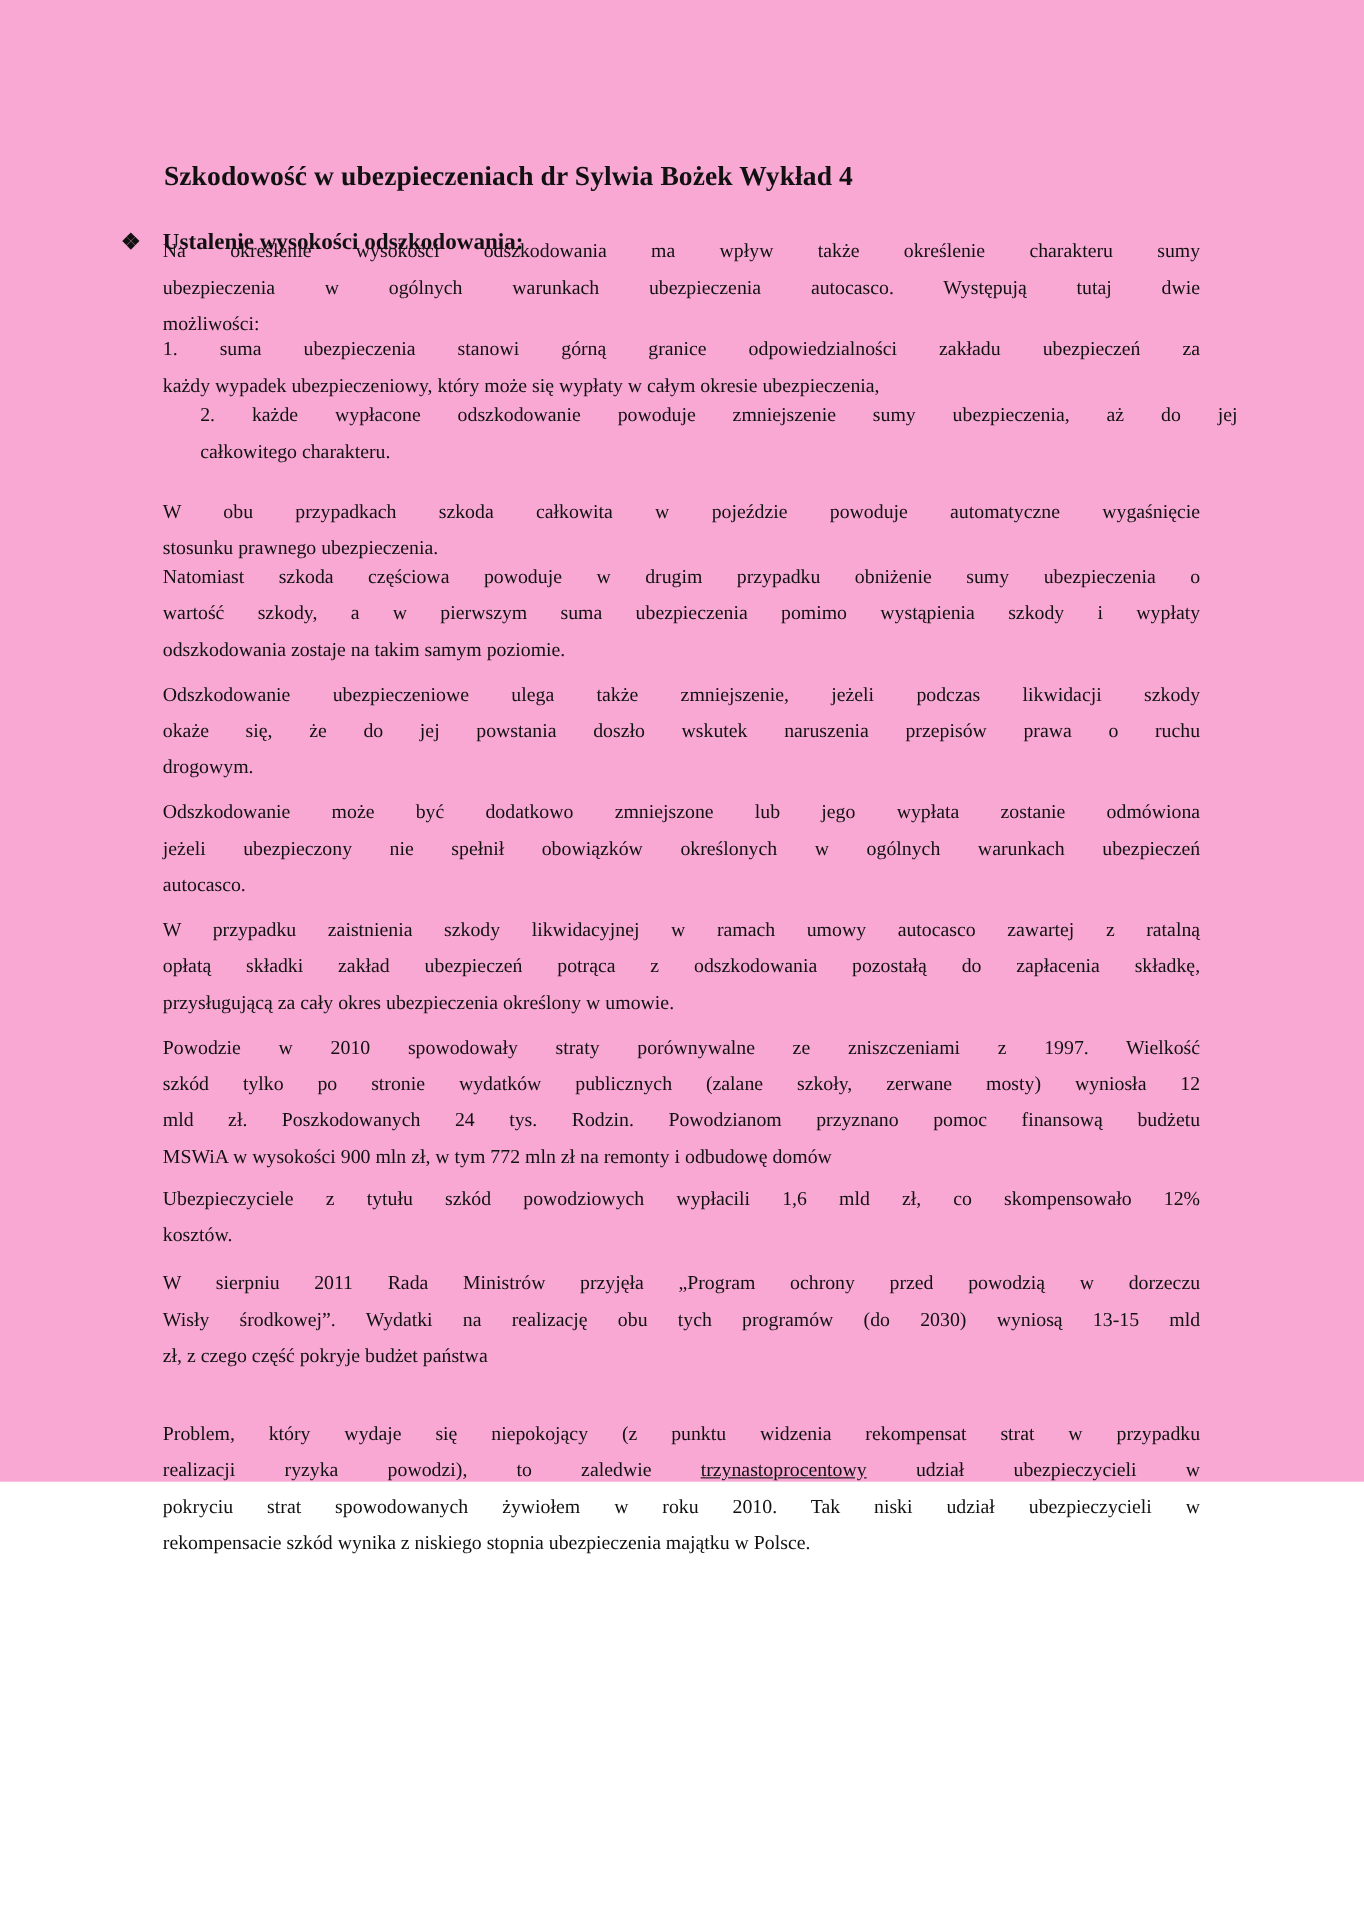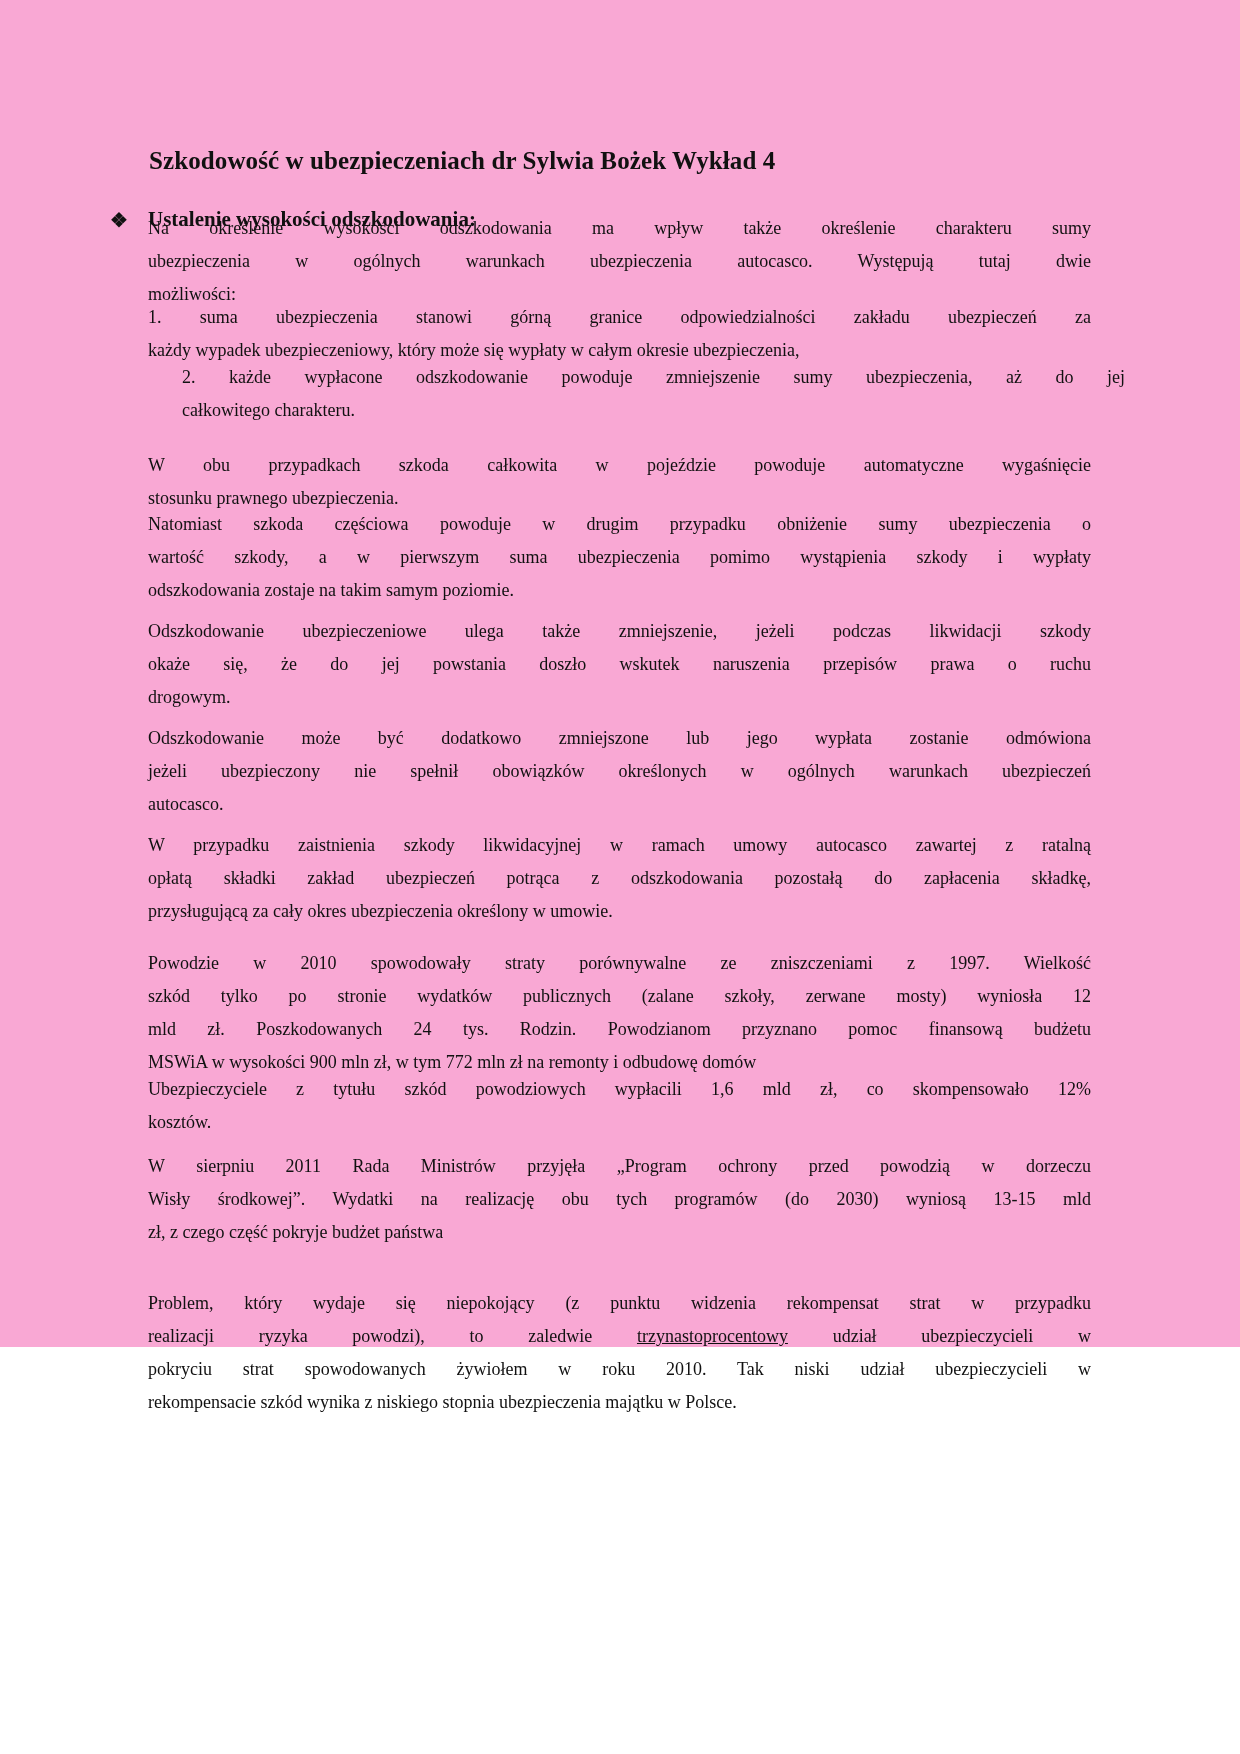--- a/index.html
+++ b/index.html
@@ -122,21 +122,21 @@
     <span class="line">jeżeli ubezpieczony nie spełnił obowiązków określonych w ogólnych warunkach ubezpieczeń</span>
     <span class="line last">autocasco.</span>
   </div>
 
   <div class="body" style="top:829px;">
     <span class="line">W przypadku zaistnienia szkody likwidacyjnej w ramach umowy autocasco zawartej z ratalną</span>
     <span class="line">opłatą składki zakład ubezpieczeń potrąca z odszkodowania pozostałą do zapłacenia składkę,</span>
     <span class="line last">przysługującą za cały okres ubezpieczenia określony w umowie.</span>
   </div>
 
-  <div class="body" style="top:936px;margin-top:11px;">
+  <div class="body" style="top:936px;">
     <span class="line">Powodzie w 2010 spowodowały straty porównywalne ze zniszczeniami z 1997. Wielkość</span>
     <span class="line">szkód tylko po stronie wydatków publicznych (zalane szkoły, zerwane mosty) wyniosła 12</span>
     <span class="line">mld zł. Poszkodowanych 24 tys. Rodzin. Powodzianom przyznano pomoc finansową budżetu</span>
     <span class="line last">MSWiA w wysokości 900 mln zł, w tym 772 mln zł na remonty i odbudowę domów</span>
   </div>
 
   <div class="body" style="top:1073px;">
     <span class="line">Ubezpieczyciele z tytułu szkód powodziowych wypłacili 1,6 mld zł, co skompensowało 12%</span>
     <span class="line last">kosztów.</span>
   </div>

